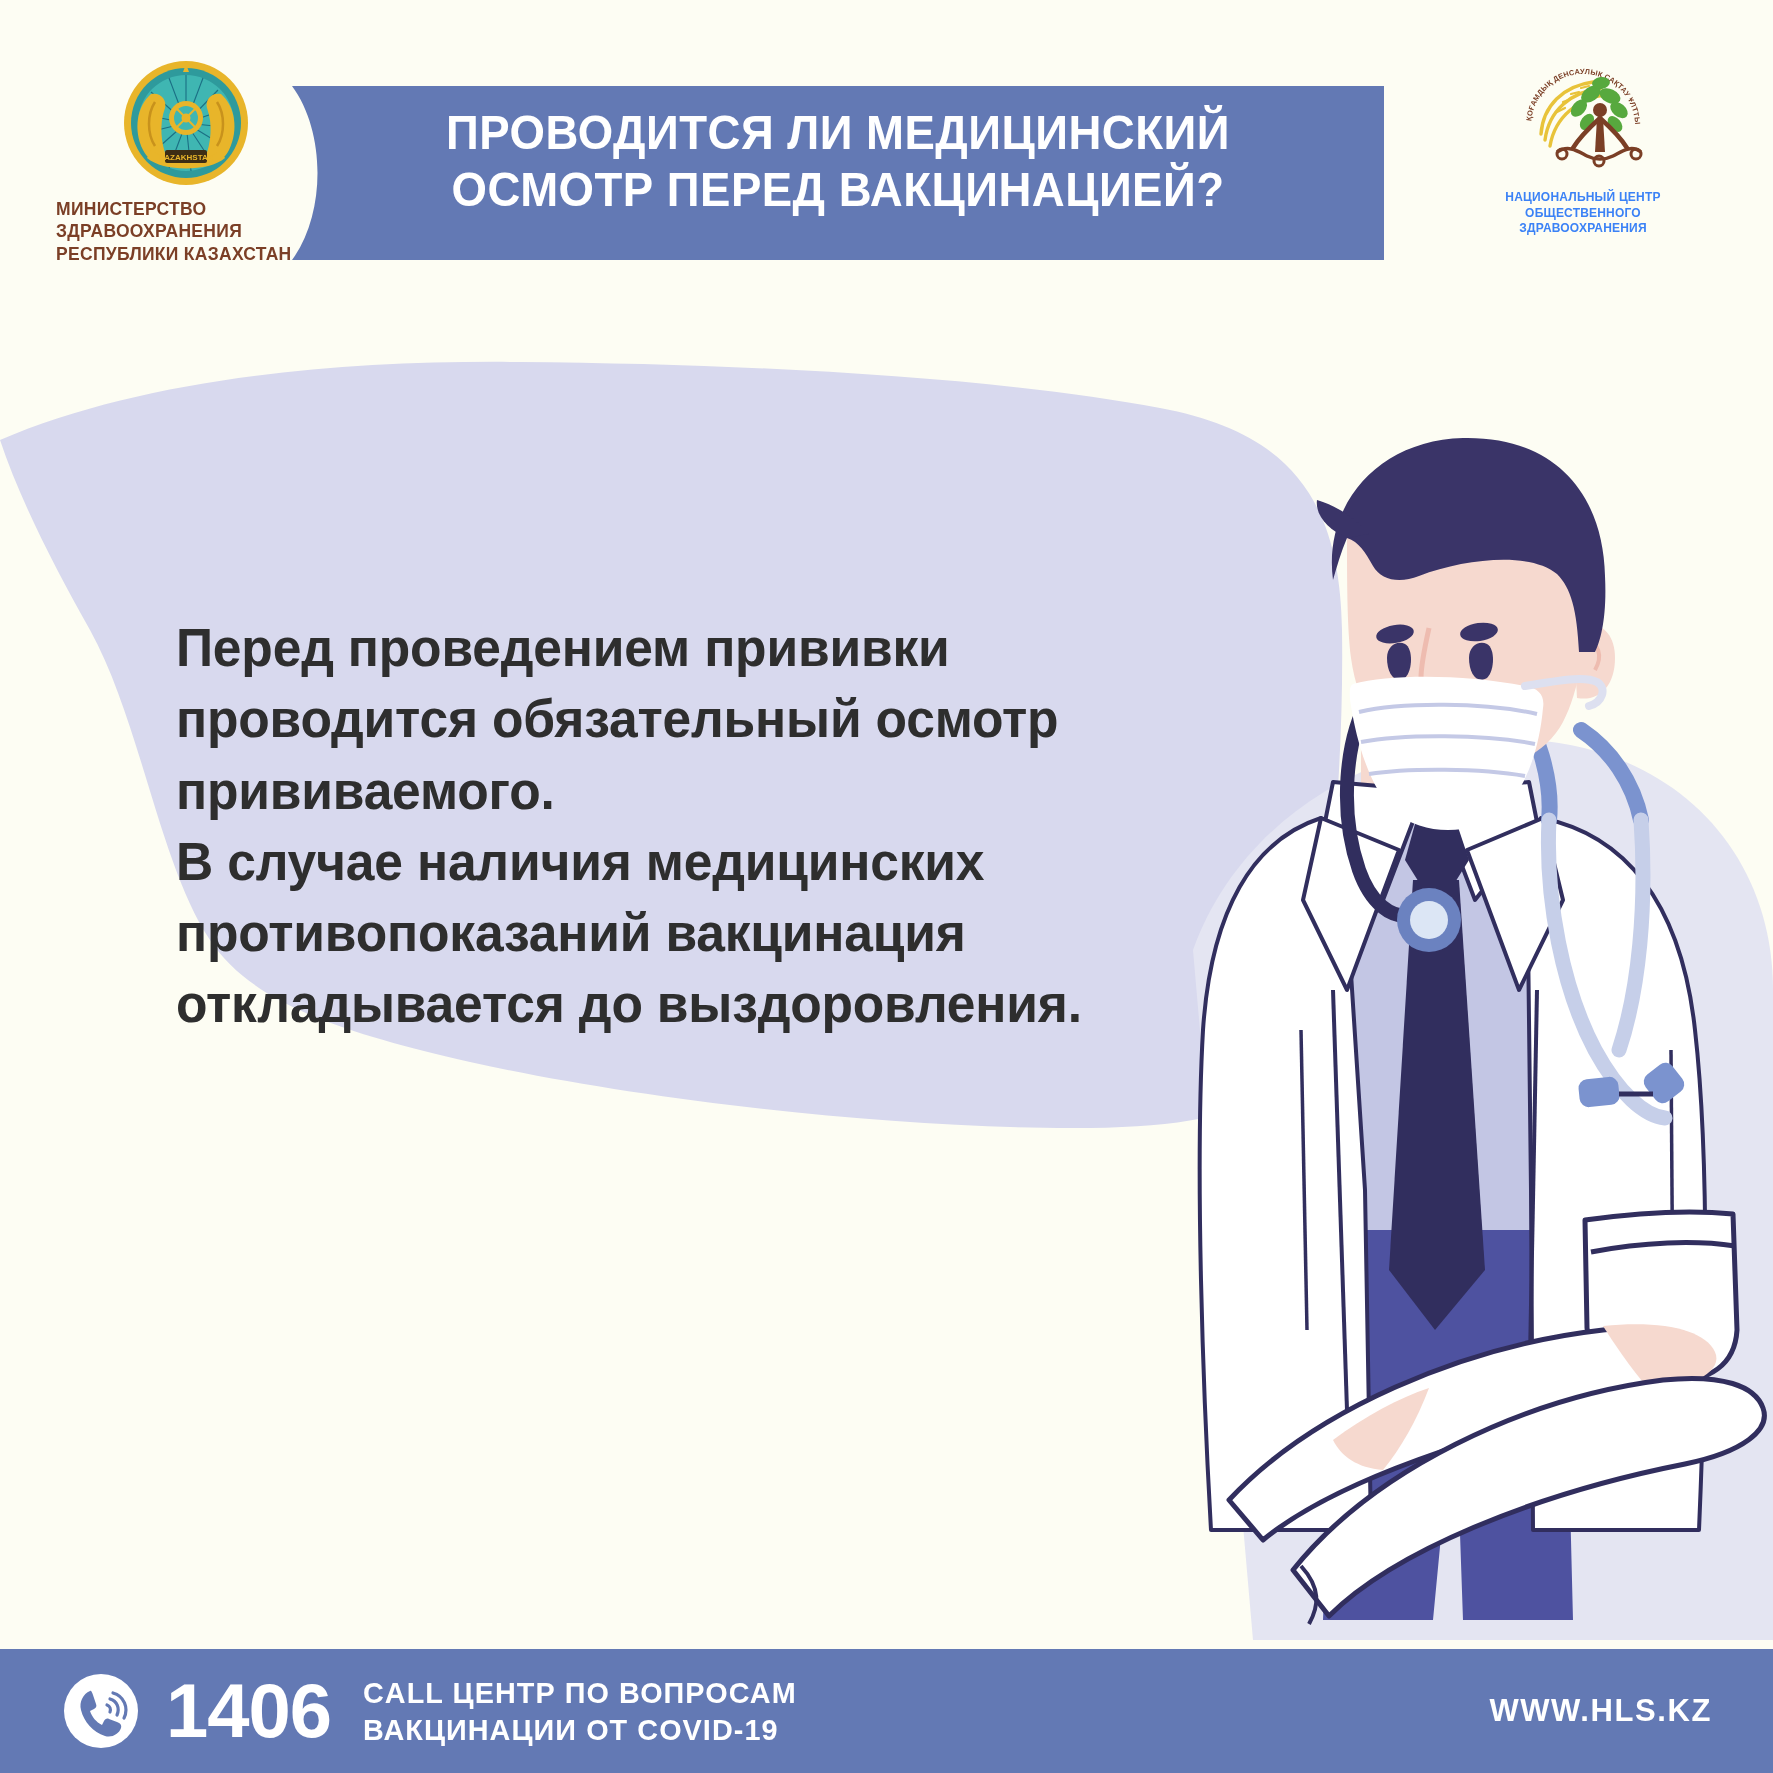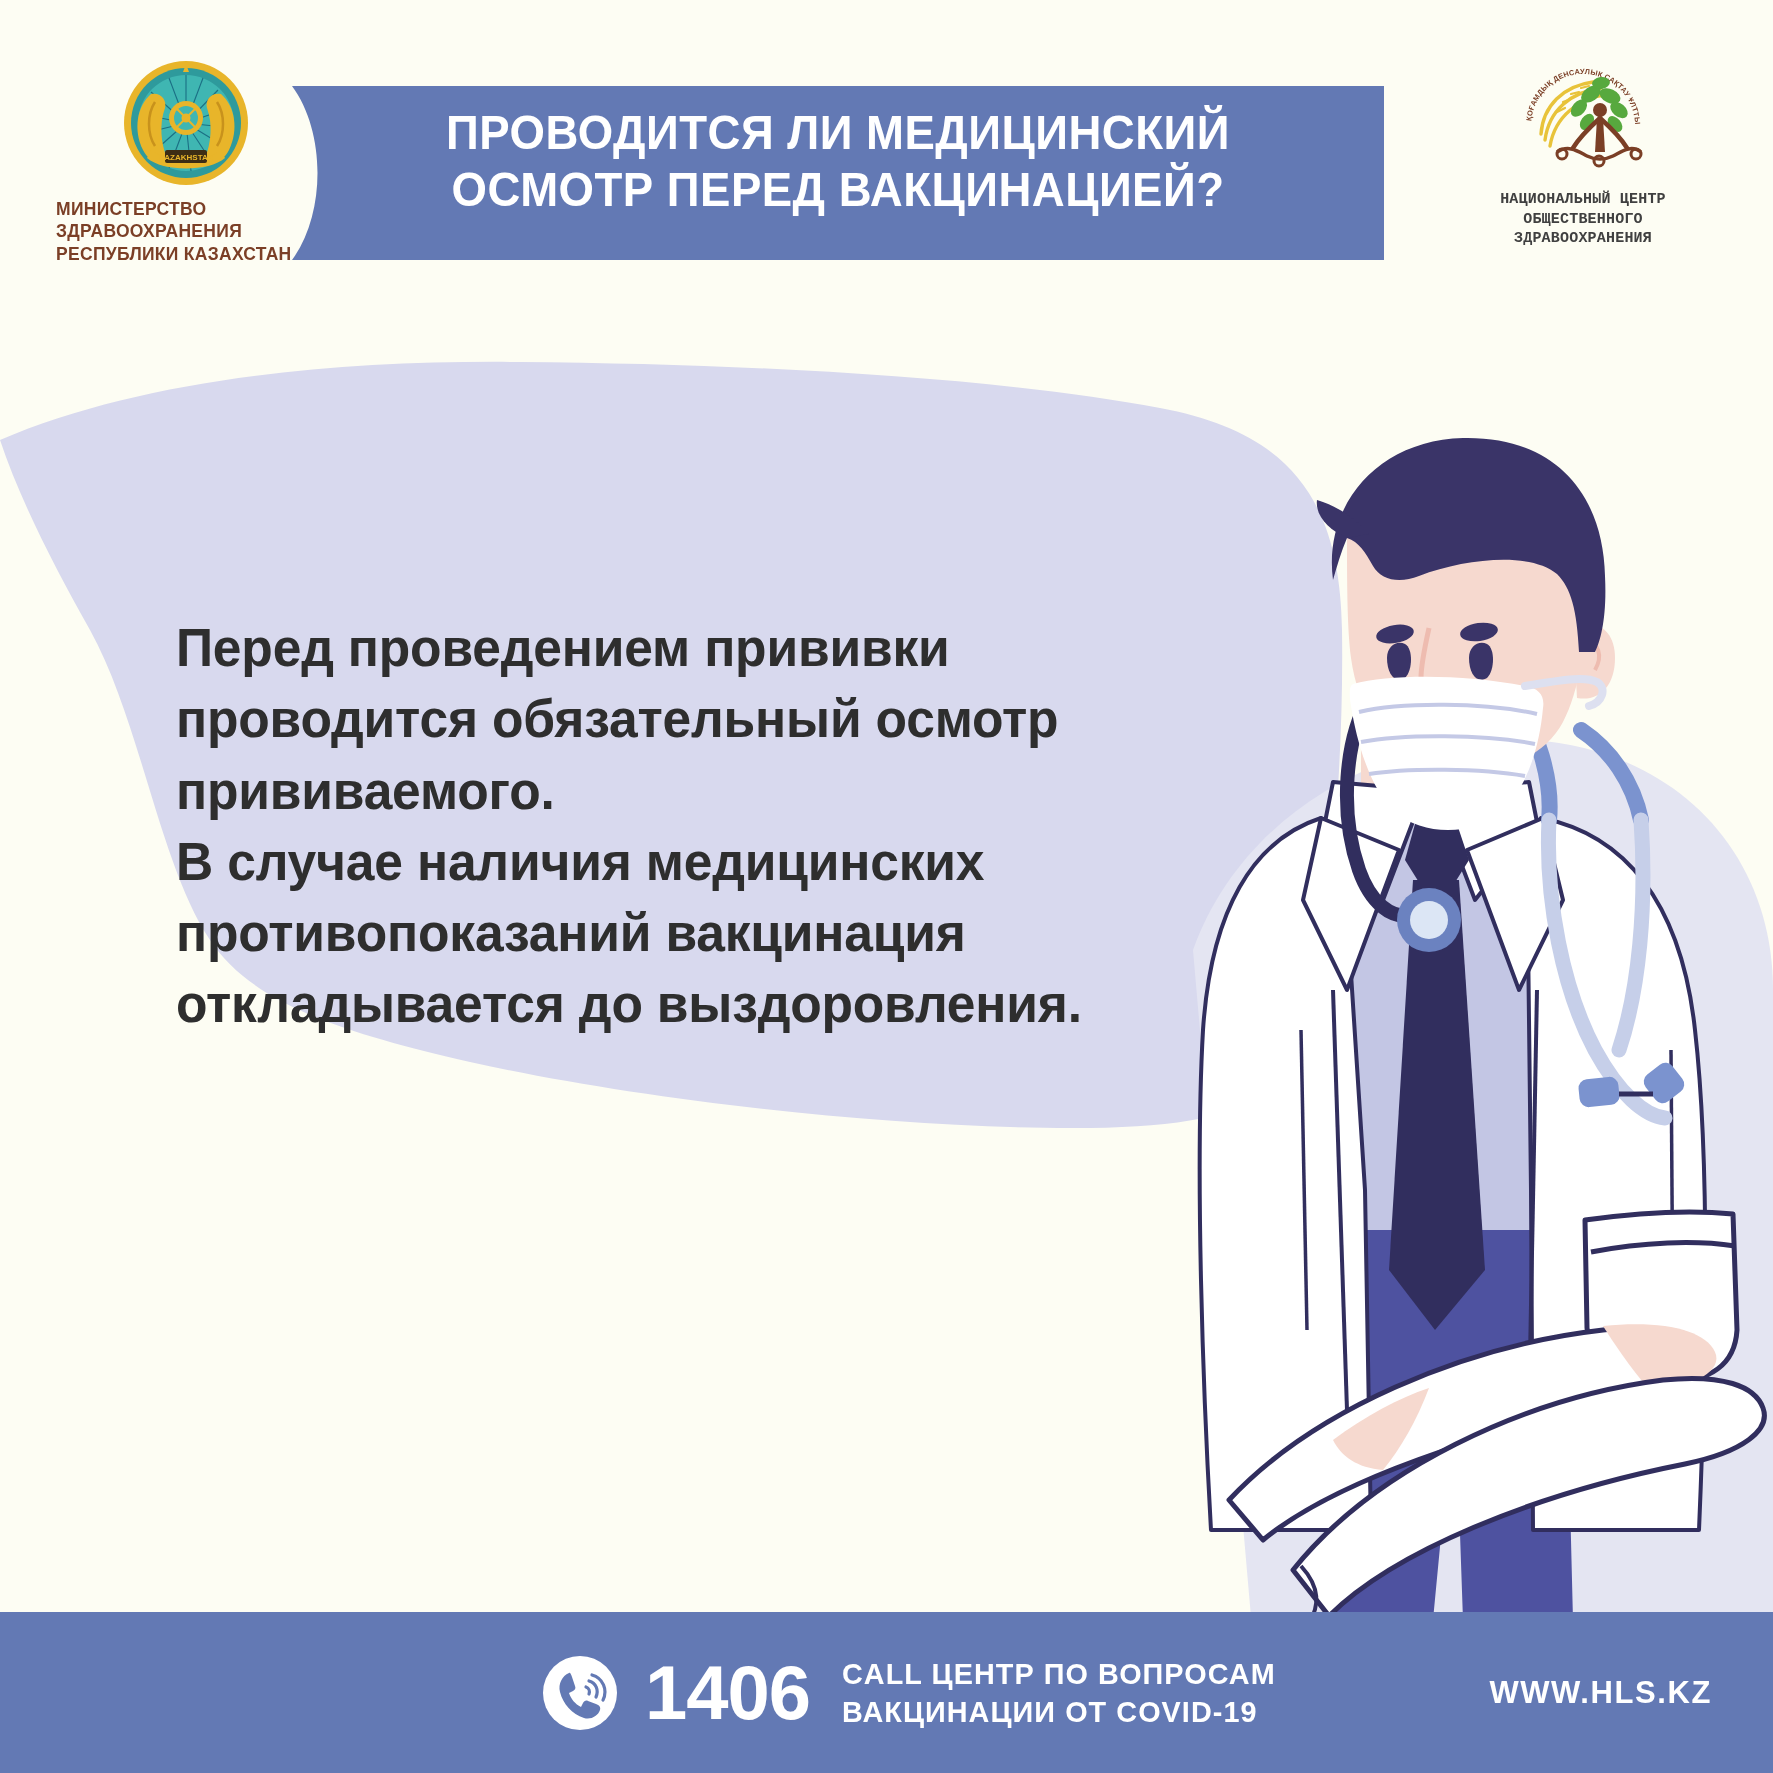--- a/index.html
+++ b/index.html
@@ -49,27 +49,26 @@
   .nphc-logo {
     position: absolute;
     right: 40px;
     top: 52px;
     width: 300px;
     text-align: center;
   }
   .nphc-mark { width: 132px; height: 132px; margin: 0 auto; position: relative; }
   .nphc-caption {
     margin-top: 6px;
-    font-size: 15px;
+    font-size: 12px;
     font-weight: bold;
     line-height: 1.3;
     letter-spacing: 0.2px;
-    color: #404040;
+    color: #3b82f6;
     white-space: pre-line;
-    font-family: Liberation Mono, monospace;
   }
 
   .title-banner {
     position: absolute;
     left: 292px;
     top: 86px;
     width: 1092px;
     height: 150px;
   }
   .title-banner svg { position: absolute; inset: 0; }
@@ -112,25 +111,24 @@
 
   
   .doctor { position: absolute; right: 0px; top: 430px; width: 640px; height: 1210px; }
 
   
   .footer {
     position: absolute;
     left: 0;
     bottom: 0;
     width: 1773px;
-    height: 161px;
+    height: 124px;
     background: #6379b4;
     display: flex;
     align-items: center;
-    justify-content: center;
   }
   .phone-icon { margin-left: 62px; width: 78px; height: 78px; flex: none; }
   .hotline-number {
     margin-left: 26px;
     color: #ffffff;
     font-weight: bold;
     font-size: 76px;
     line-height: 1;
     letter-spacing: -1px;
     font-family: "Liberation Sans", sans-serif;

